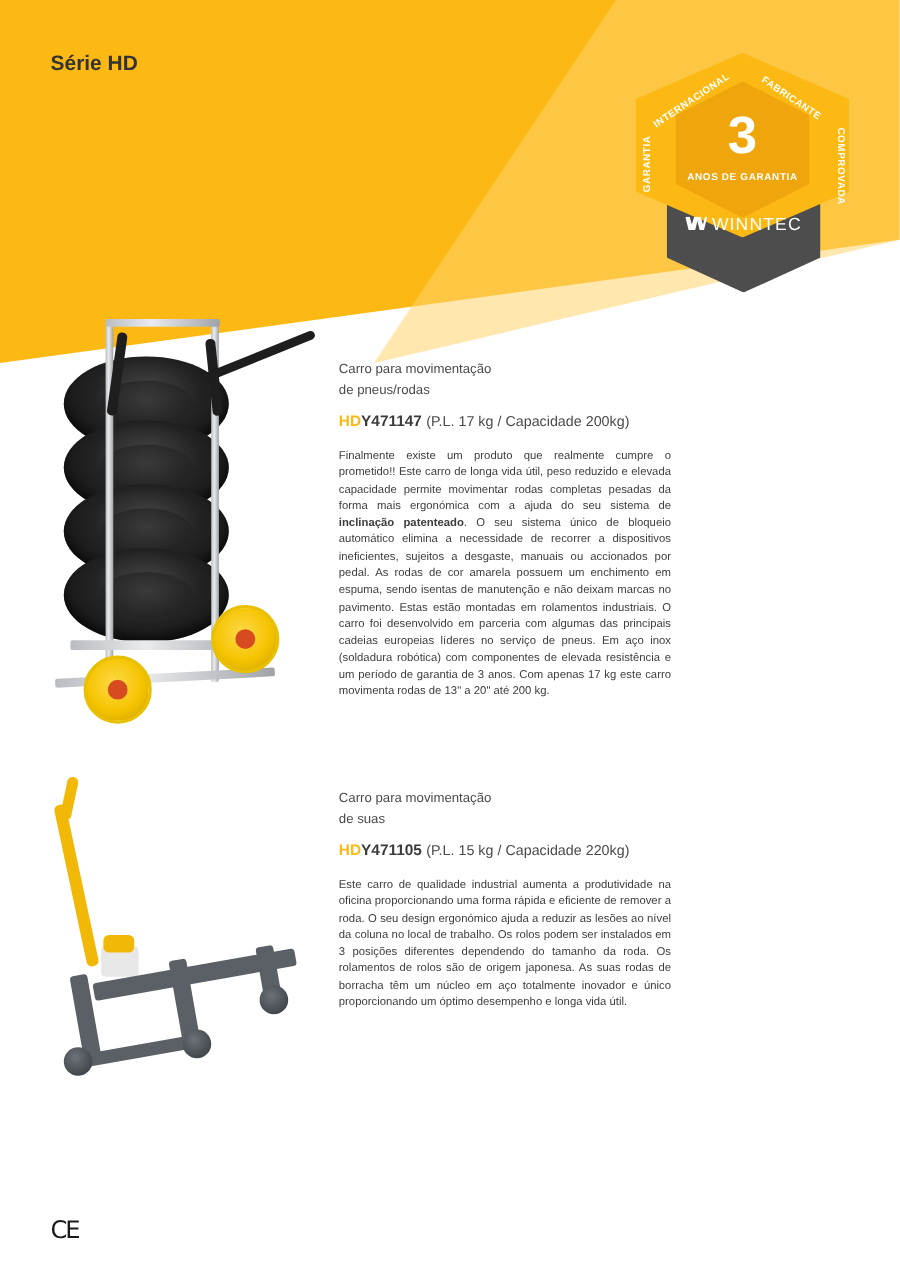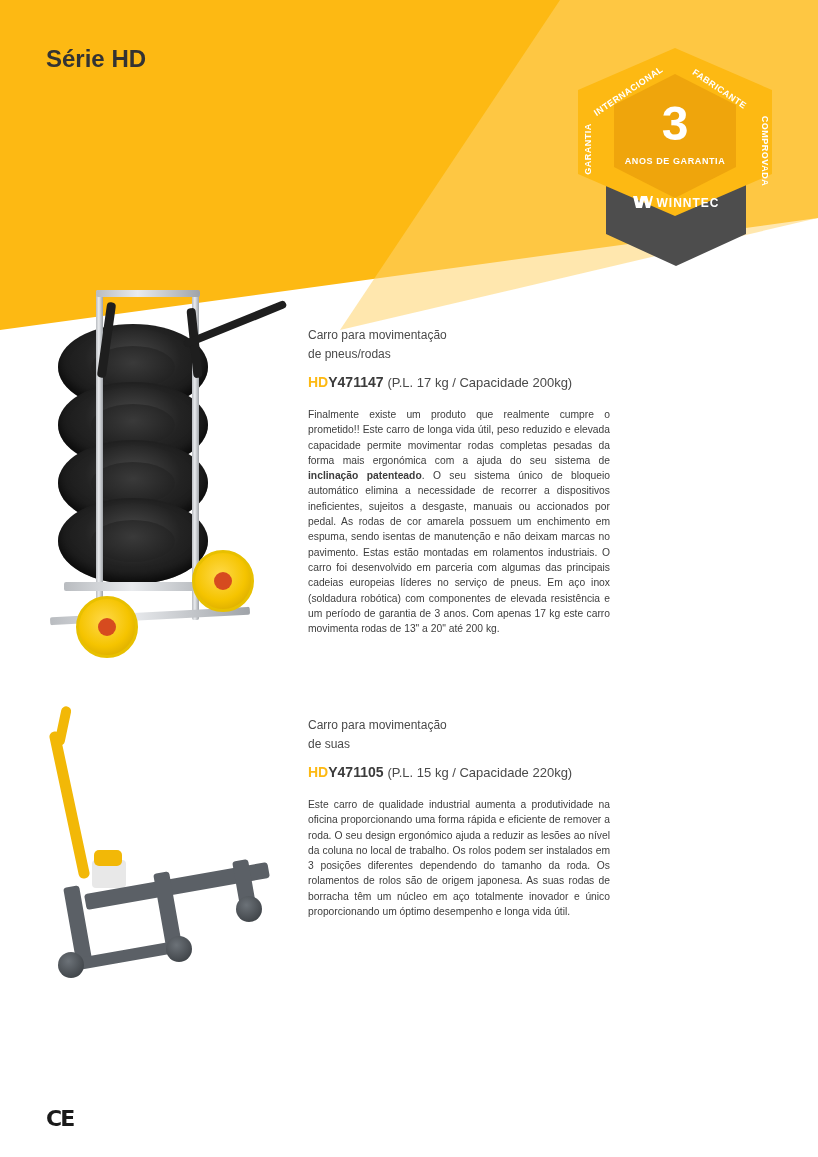--- a/index.html
+++ b/index.html
@@ -35,21 +35,21 @@
     clip-path: polygon(560px 0, 818px 0, 818px 218px, 340px 330px);
     opacity: 0.55;
   }
 
   .title-block {
     position: absolute;
     left: 46px; top: 44px;
     color: #3b3b3b;
   }
   .title-main {
-    font-size: 24px;
+    font-size: 19px;
     font-weight: bold;
     letter-spacing: 0px;
     line-height: 30px;
     color: #333333;
   }
   .title-sub {
     font-size: 23px;
     font-weight: normal;
     line-height: 28px;
     color: #4a4a4a;
@@ -111,22 +111,22 @@
   }
   .badge-tl { left: 18px; top: 38px; transform: rotate(-34deg); }
   .badge-tr { left: 118px; top: 36px; transform: rotate(34deg); }
   .badge-bl { left: -8px; top: 96px; transform: rotate(-90deg); }
   .badge-br { left: 160px; top: 98px; transform: rotate(90deg); }
   .badge-brand {
     position: absolute;
     left: 36px; top: 148px;
     width: 140px;
     text-align: center;
-    font-size: 12px;
-    font-weight: bold;
+    font-size: 16px;
+    font-weight: normal;
     letter-spacing: 1px;
     color: #ffffff;
   }
   .brand-mark {
     display: inline-block;
     margin-right: 4px;
     vertical-align: middle;
   }
 
   
@@ -246,21 +246,21 @@
     display: flex;
     align-items: center;
     gap: 12px;
   }
   .footer-text {
     font-size: 12.5px;
     color: #2f2f2f;
   }
   .ce-mark {
     font-size: 22px;
-    font-weight: bold;
+    font-weight: normal;
     color: #1a1a1a;
     letter-spacing: -2px;
     font-family: "DejaVu Sans", sans-serif;
   }
 </style>
 </head>
 <body>
 
 <div class="header-band">
   <div class="band-yellow"></div>

